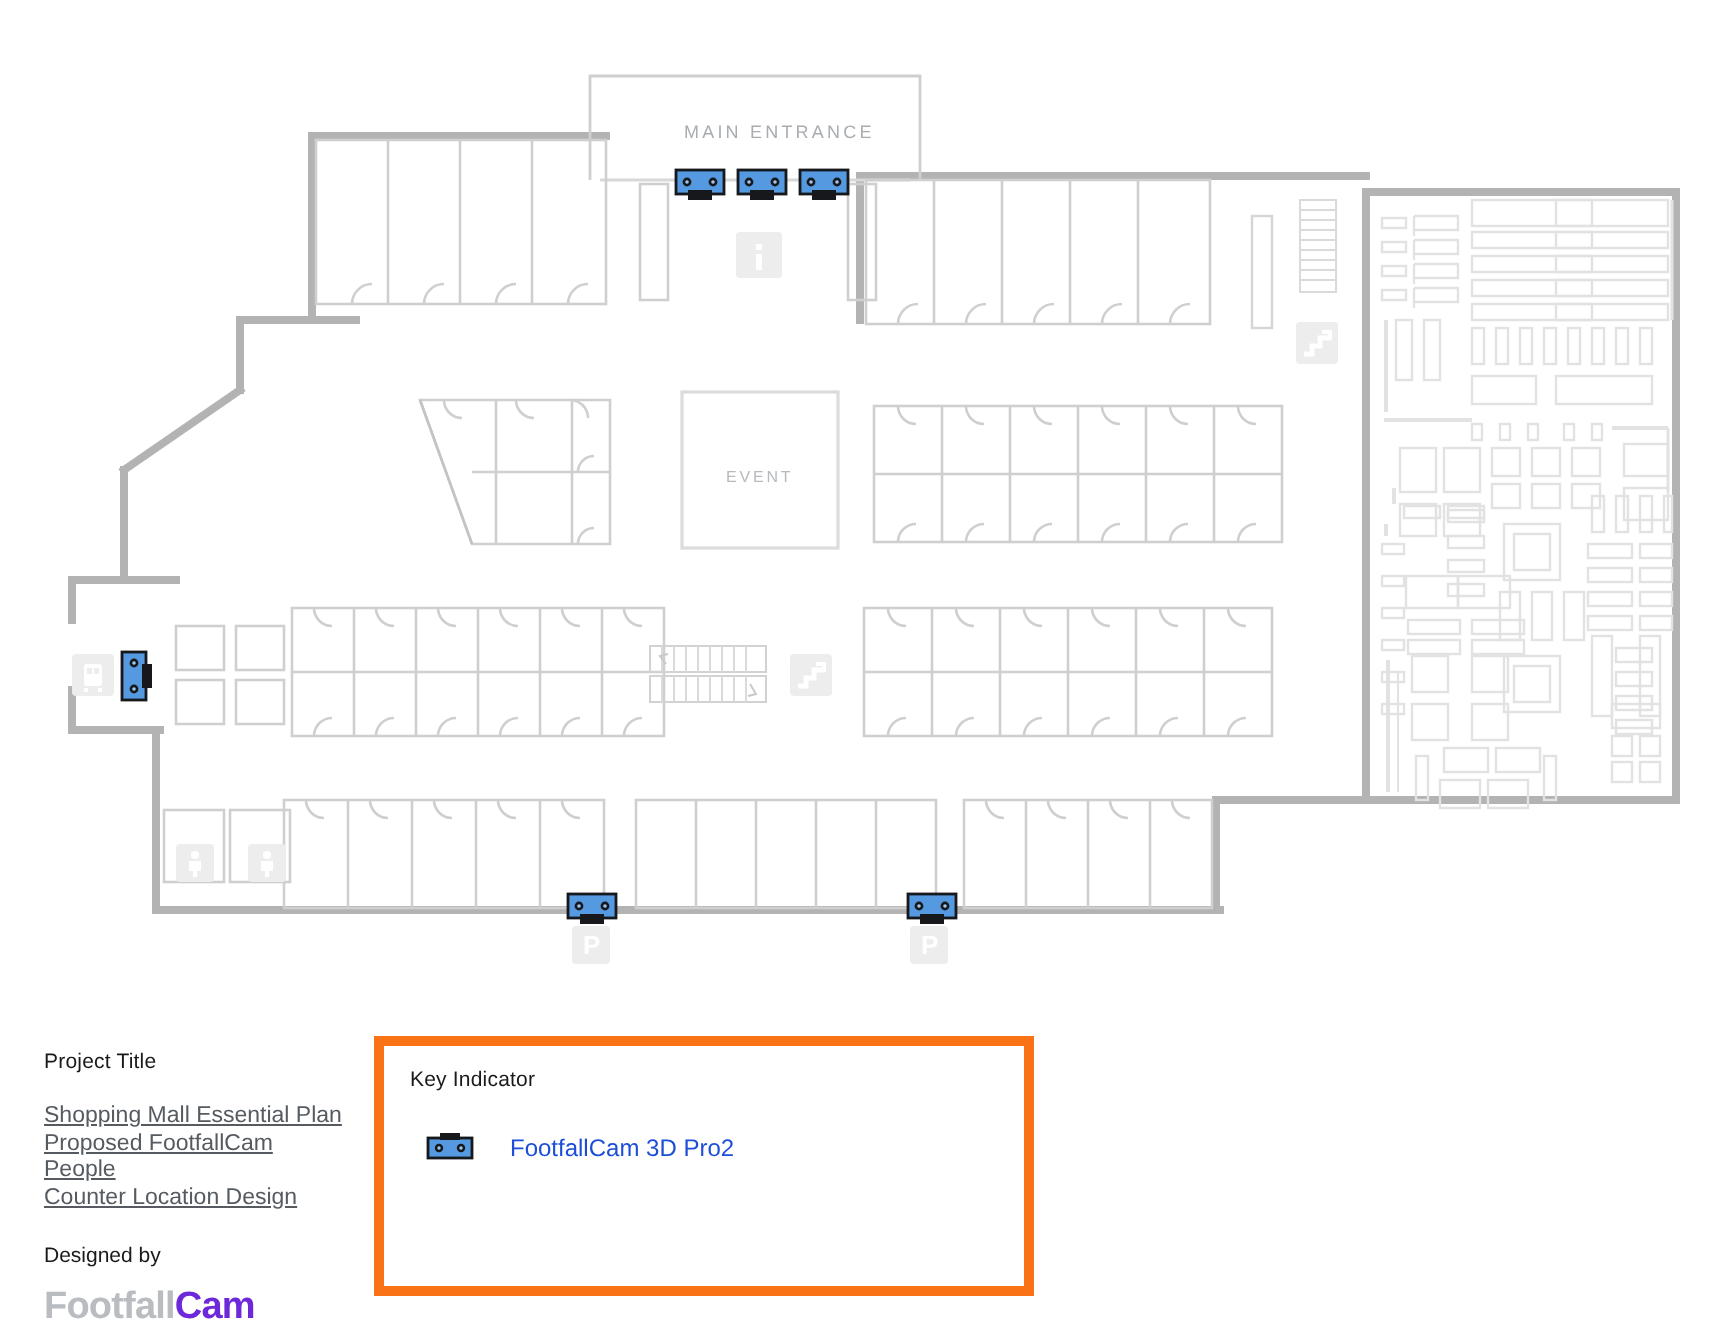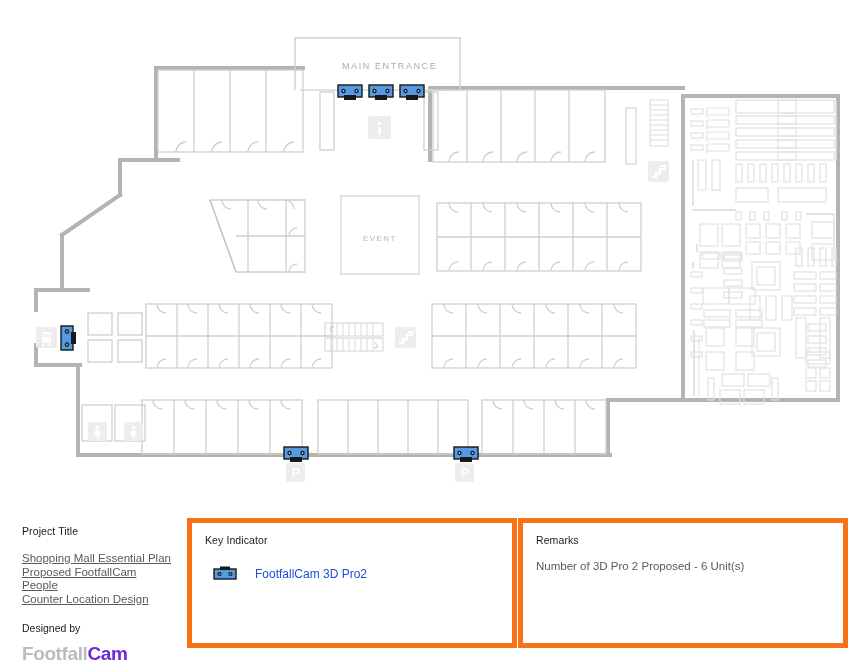--- a/index.html
+++ b/index.html
@@ -610,18 +610,14 @@
           <circle cx="6.5" cy="8" r="2.1" fill="#16181b"></circle>
           <circle cx="17.5" cy="8" r="2.1" fill="#16181b"></circle>
           <circle cx="6.5" cy="8" r="0.85" fill="#9fc8ee"></circle>
           <circle cx="17.5" cy="8" r="0.85" fill="#9fc8ee"></circle>
         </svg>
       </span>
       <span id="key-label">FootfallCam 3D Pro2</span>
     </div>
   </div>
 
-  <div class="panel" id="remarks-panel">
-    <div class="panel-title">Remarks</div>
-    <div id="remarks-text">Number of 3D Pro 2 Proposed - 6 Unit(s)</div>
-  </div>
 
 </div>
 
 </body></html>

